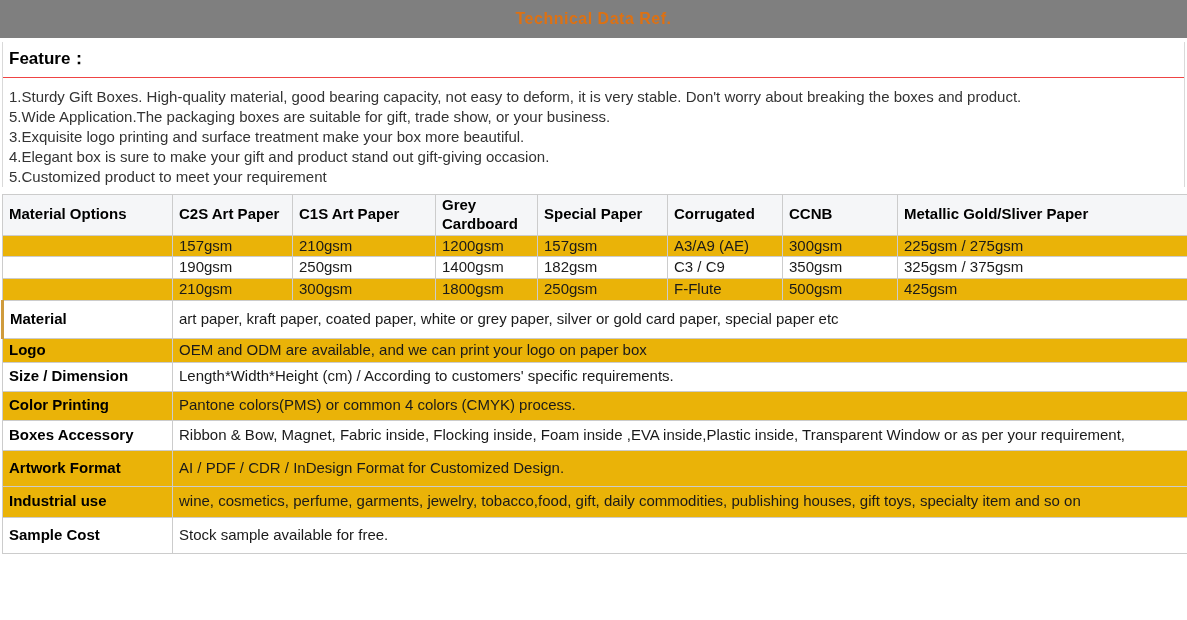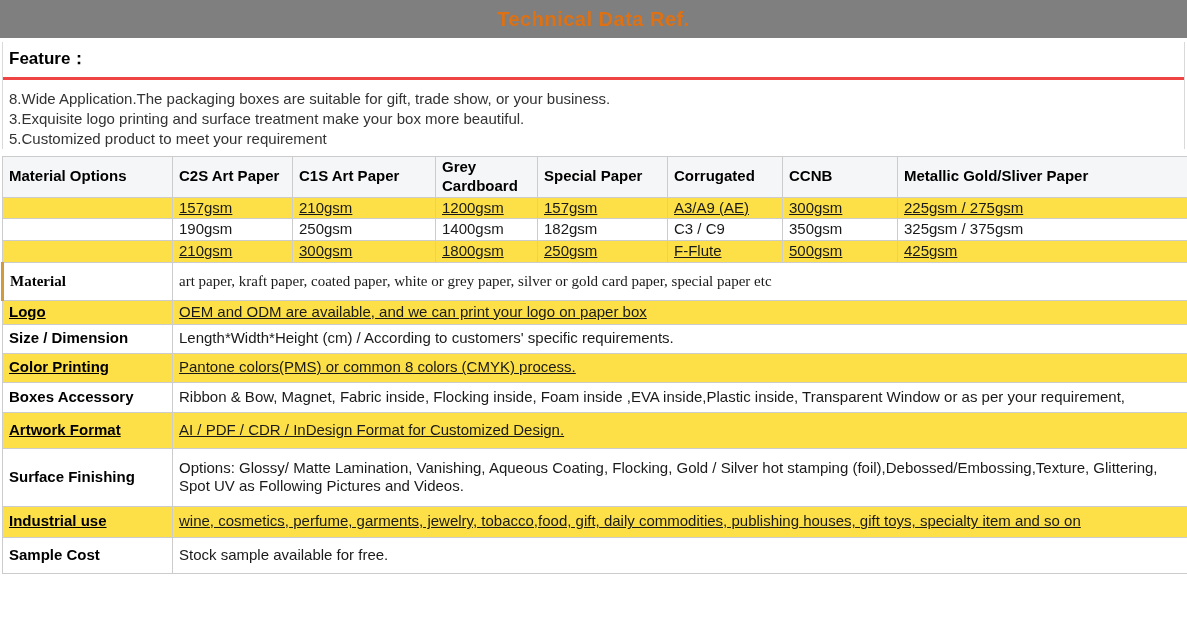--- a/index.html
+++ b/index.html
@@ -12,38 +12,38 @@
     color: #1a1a1a;
     overflow: hidden;
   }
 
   
   .banner {
     height: 38px;
     background: #7f7f7f;
     text-align: center;
     line-height: 38px;
-    font-size: 20px;
+    font-size: 16px;
     font-weight: bold;
     color: #dd7113;
     letter-spacing: 0.5px;
   }
 
   
   .feature-section {
     margin: 4px 2px 0 2px;
     border-left: 1px solid #d9d9d9;
     border-right: 1px solid #d9d9d9;
   }
   .feature-heading {
     font-size: 17px;
     font-weight: bold;
     color: #000;
     padding: 5px 6px 7px 6px;
-    border-bottom: 3px solid #ef4444;
+    border-bottom: 1px solid #ef4444;
   }
   .feature-list {
     padding: 9px 6px 0 6px;
     font-size: 15px;
     line-height: 20px;
     color: #333;
   }
 
   
   table.spec-table {
@@ -61,45 +61,47 @@
     overflow: hidden;
     line-height: 1.25;
   }
   .spec-table thead th {
     font-weight: bold;
     background: #f5f6f8;
     height: 40px;
     color: #000;
   }
   .spec-table tbody.gsm-rows tr { height: 19px; }
-  .spec-table tr.stripe td { background: #fde047; text-decoration: underline; }
+  .spec-table tr.stripe td { background: #eab308; }
   .spec-table td.label-cell { font-weight: bold; color: #000; }
   .spec-table tr.dr-material td.label-cell { border-left: 3px solid #cf9b3d; }
-  tr.dr0 { height: 38px; font-family: Liberation Serif, serif; }
+  tr.dr0 { height: 38px; }
   tr.dr1 { height: 24px; }
   tr.dr2 { height: 29px; margin-left: 36px; }
   tr.dr3 { height: 29px; }
   tr.dr4 { height: 30px; margin-top: 12px; }
   tr.dr5 { height: 36px; }
   tr.dr6 { height: 58px; }
   tr.dr7 { height: 31px; margin-left: 44px; }
   tr.dr8 { height: 36px; }
 </style>
 </head>
 <body>
 
 <div class="banner">
   <span>Technical Data Ref.</span>
 </div>
 
 <div class="feature-section">
   <div class="feature-heading">Feature：</div>
   <div class="feature-list">
-    <div>8.Wide Application.The packaging boxes are suitable for gift, trade show, or your business.</div>
+    <div>1.Sturdy Gift Boxes. High-quality material, good bearing capacity, not easy to deform, it is very stable. Don't worry about breaking the boxes and product.</div>
+    <div>5.Wide Application.The packaging boxes are suitable for gift, trade show, or your business.</div>
     <div>3.Exquisite logo printing and surface treatment make your box more beautiful.</div>
+    <div>4.Elegant box is sure to make your gift and product stand out gift-giving occasion.</div>
     <div>5.Customized product to meet your requirement</div>
   </div>
 </div>
 
 <table class="spec-table">
   <colgroup>
     <col style="width:170px">
       <col style="width:120px">
       <col style="width:143px">
       <col style="width:102px">
@@ -160,33 +162,29 @@
     <tr class="dr1 stripe">
       <td class="label-cell">Logo</td>
       <td colspan="7">OEM and ODM are available, and we can print your logo on paper box</td>
     </tr>
     <tr class="dr2">
       <td class="label-cell">Size / Dimension</td>
       <td colspan="7">Length*Width*Height (cm) / According to customers' specific requirements.</td>
     </tr>
     <tr class="dr3 stripe">
       <td class="label-cell">Color Printing</td>
-      <td colspan="7">Pantone colors(PMS) or common 8 colors (CMYK) process.</td>
+      <td colspan="7">Pantone colors(PMS) or common 4 colors (CMYK) process.</td>
     </tr>
     <tr class="dr4">
       <td class="label-cell">Boxes Accessory</td>
       <td colspan="7">Ribbon &amp; Bow, Magnet, Fabric inside, Flocking inside, Foam inside ,EVA inside,Plastic inside, Transparent Window or as per your requirement,</td>
     </tr>
     <tr class="dr5 stripe">
       <td class="label-cell">Artwork Format</td>
       <td colspan="7">AI / PDF / CDR / InDesign Format for Customized Design.</td>
-    </tr>
-    <tr class="dr6">
-      <td class="label-cell">Surface Finishing</td>
-      <td colspan="7">Options: Glossy/ Matte Lamination, Vanishing, Aqueous Coating, Flocking, Gold / Silver hot stamping (foil),Debossed/Embossing,Texture, Glittering, Spot UV as Following Pictures and Videos.</td>
     </tr>
     <tr class="dr7 stripe">
       <td class="label-cell">Industrial use</td>
       <td colspan="7">wine, cosmetics, perfume, garments, jewelry, tobacco,food, gift, daily commodities, publishing houses, gift toys, specialty item and so on</td>
     </tr>
     <tr class="dr8">
       <td class="label-cell">Sample Cost</td>
       <td colspan="7">Stock sample available for free.</td>
     </tr>
   </tbody>

